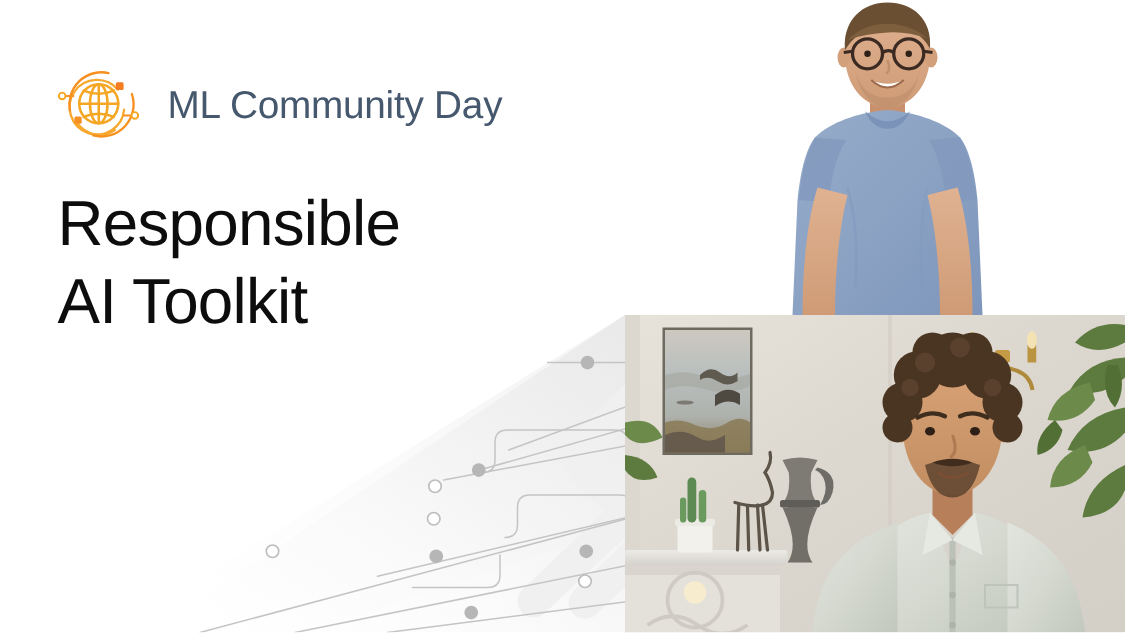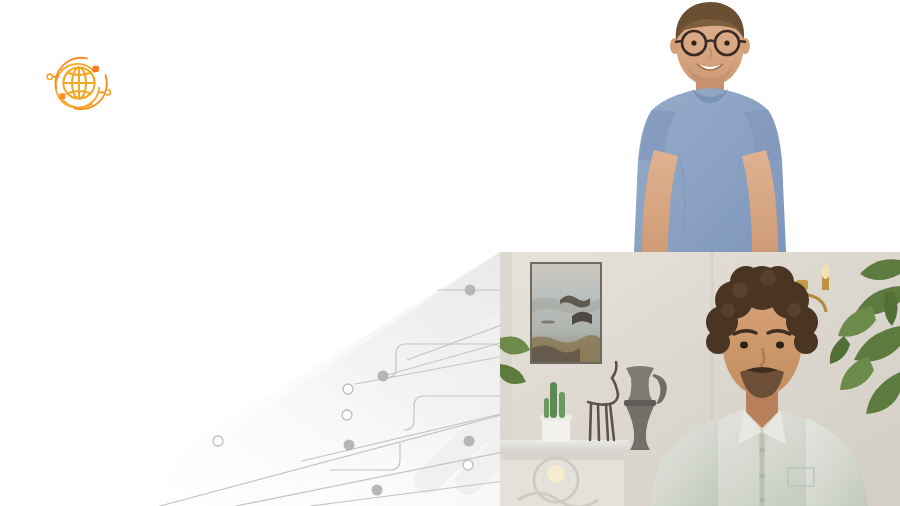--- a/index.html
+++ b/index.html
@@ -126,22 +126,27 @@
         <line x1="13" y1="42" x2="24" y2="42"></line>
         <line x1="76" y1="62" x2="86" y2="62"></line>
       </g>
 
       <circle cx="12.5" cy="42" r="3.4" fill="#fff" stroke="#F5A623" stroke-width="2"></circle>
       <circle cx="87" cy="62" r="3.4" fill="#fff" stroke="#F5A623" stroke-width="2"></circle>
       <rect x="67.5" y="28" width="8" height="8" rx="1.6" fill="#F57C20"></rect>
       <rect x="25" y="63" width="7.5" height="7.5" rx="1.6" fill="#F79024"></rect>
     </svg>
 
+    <div class="brand-name">ML Community Day</div>
   </div>
 
+  <div class="headline">
+    <span class="l1">Responsible</span>
+    <span class="l2">AI Toolkit</span>
+  </div>
 
   <div class="cam-top">
     <svg class="cam-svg" viewBox="0 0 300 252" preserveAspectRatio="xMidYMax meet">
       <defs>
         <linearGradient id="teeGrad" x1="0" y1="0" x2="1" y2="1">
           <stop offset="0%" stop-color="#96abc9"></stop>
           <stop offset="45%" stop-color="#8ca3c4"></stop>
           <stop offset="100%" stop-color="#7e96bb"></stop>
         </linearGradient>
         <linearGradient id="skinGrad" x1="0" y1="0" x2="0" y2="1">

